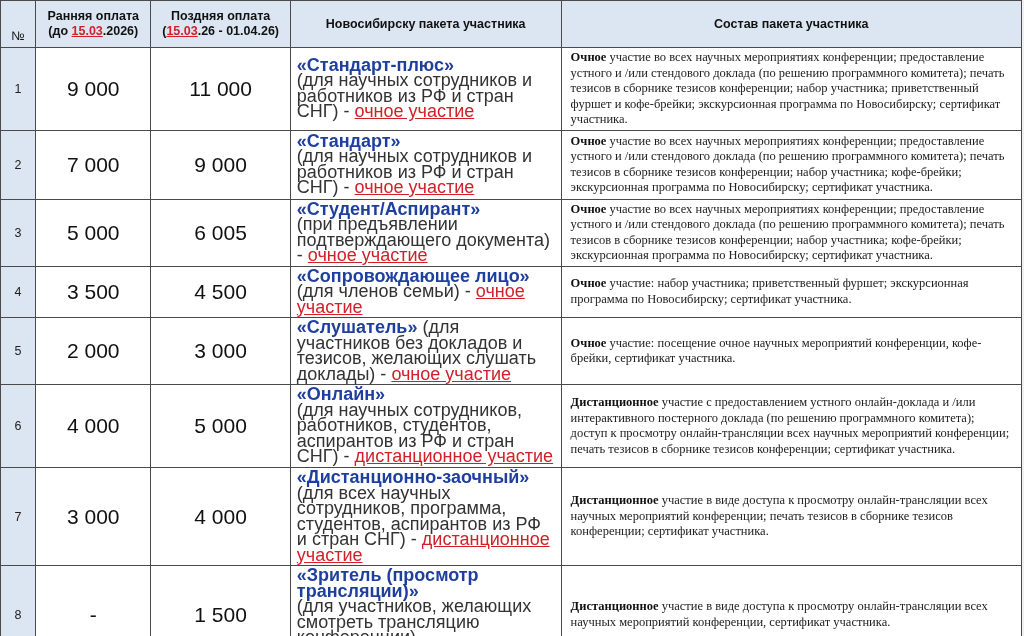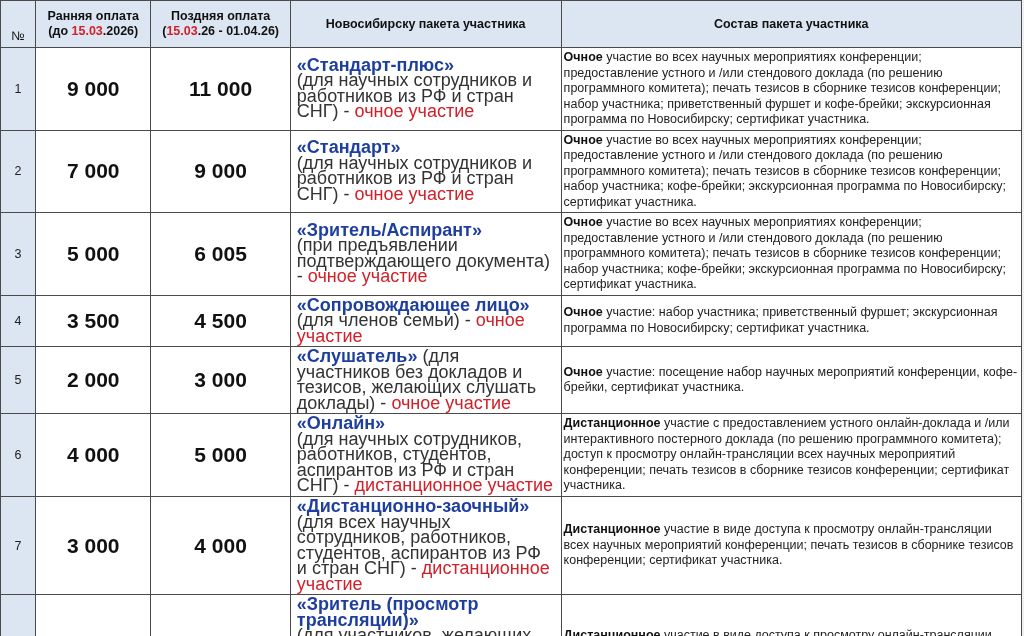--- a/index.html
+++ b/index.html
@@ -2,25 +2,25 @@
 <html><head>
 <meta charset="utf-8">
 <style>
   html, body { margin: 0; padding: 0; background: #f0f0f0; }
   body { width: 1024px; height: 636px; overflow: hidden; font-family: "Liberation Sans", sans-serif; }
   table { border-collapse: collapse; table-layout: fixed; width: 1022px; background: #ffffff; }
   td, th { border: 1px solid #4a4a4a; padding: 0; vertical-align: middle; }
   th { background: #dce6f2; font-weight: bold; font-size: 12.5px; color: #111; text-align: center; line-height: 15px; height: 43px; }
   th.num-h { vertical-align: bottom; padding-bottom: 3px; font-weight: normal; }
   td.num { background: #dce6f2; text-align: center; font-size: 12.5px; color: #222; }
-  td.price { text-align: center; font-weight: bold; font-size: 21px; color: #111; }
+  td.price { text-align: center; font-weight: normal; font-size: 21px; color: #111; }
   td.name { padding: 2px 6px; font-size: 18px; line-height: 15.5px; color: #333; }
-  td.comp { padding: 2px 2px; font-size: 12.5px; line-height: 15.5px; color: #222; }
+  td.comp { padding: 2px 9px; font-size: 12.5px; line-height: 15.5px; color: #222; font-family: Liberation Serif, serif; }
   .pkg-title { color: #1f3f9e; font-weight: bold; }
-  .red { color: #d2202a; }
+  .red { color: #d2202a; text-decoration: underline; }
   .bold { font-weight: bold; color: #111; }
   .c1 { width: 35px; } .c2 { width: 115px; } .c3 { width: 139px; } .c4 { width: 270px; } .c5 { width: 459px; }
 </style>
 </head>
 <body>
 
 <table>
   <colgroup>
       <col class="c1">
       <col class="c2">
@@ -55,49 +55,49 @@
         <td class="num"><span>2</span></td>
         <td class="price"><span>7 000</span></td>
         <td class="price"><span>9 000</span></td>
         <td class="name"><span class="pkg-title">«Стандарт»</span><br><span>(для научных сотрудников и работников из РФ и стран СНГ) - </span><span class="red">очное участие</span></td>
         <td class="comp"><span class="bold">Очное</span><span> участие во всех научных мероприятиях конференции; предоставление устного и /или стендового доклада (по решению программного комитета); печать тезисов в сборнике тезисов конференции; набор участника; кофе-брейки; экскурсионная программа по Новосибирску; сертификат участника.</span></td>
       </tr>
       <tr style="height: 67px;">
         <td class="num"><span>3</span></td>
         <td class="price"><span>5 000</span></td>
         <td class="price"><span>6 005</span></td>
-        <td class="name"><span class="pkg-title">«Зритель/Аспирант»</span><br><span>(при предъявлении подтверждающего документа) - </span><span class="red">очное участие</span></td>
+        <td class="name"><span class="pkg-title">«Студент/Аспирант»</span><br><span>(при предъявлении подтверждающего документа) - </span><span class="red">очное участие</span></td>
         <td class="comp"><span class="bold">Очное</span><span> участие во всех научных мероприятиях конференции; предоставление устного и /или стендового доклада (по решению программного комитета); печать тезисов в сборнике тезисов конференции; набор участника; кофе-брейки; экскурсионная программа по Новосибирску; сертификат участника.</span></td>
       </tr>
       <tr style="height: 44px;">
         <td class="num"><span>4</span></td>
         <td class="price"><span>3 500</span></td>
         <td class="price"><span>4 500</span></td>
         <td class="name"><span class="pkg-title">«Сопровождающее лицо»</span><br><span>(для членов семьи) - </span><span class="red">очное участие</span></td>
         <td class="comp"><span class="bold">Очное</span><span> участие: набор участника; приветственный фуршет; экскурсионная программа по Новосибирску; сертификат участника.</span></td>
       </tr>
       <tr style="height: 51px;">
         <td class="num"><span>5</span></td>
         <td class="price"><span>2 000</span></td>
         <td class="price"><span>3 000</span></td>
         <td class="name"><span class="pkg-title">«Слушатель»</span> <span>(для участников без докладов и тезисов, желающих слушать доклады) - </span><span class="red">очное участие</span></td>
-        <td class="comp"><span class="bold">Очное</span><span> участие: посещение набор научных мероприятий конференции, кофе-брейки, сертификат участника.</span></td>
+        <td class="comp"><span class="bold">Очное</span><span> участие: посещение очное научных мероприятий конференции, кофе-брейки, сертификат участника.</span></td>
       </tr>
       <tr style="height: 83px;">
         <td class="num"><span>6</span></td>
         <td class="price"><span>4 000</span></td>
         <td class="price"><span>5 000</span></td>
         <td class="name"><span class="pkg-title">«Онлайн»</span><br><span>(для научных сотрудников, работников, студентов, аспирантов из РФ и стран СНГ) - </span><span class="red">дистанционное участие</span></td>
         <td class="comp"><span class="bold">Дистанционное</span><span> участие с предоставлением устного онлайн-доклада и /или интерактивного постерного доклада (по решению программного комитета); доступ к просмотру онлайн-трансляции всех научных мероприятий конференции; печать тезисов в сборнике тезисов конференции; сертификат участника.</span></td>
       </tr>
       <tr style="height: 68px;">
         <td class="num"><span>7</span></td>
         <td class="price"><span>3 000</span></td>
         <td class="price"><span>4 000</span></td>
-        <td class="name"><span class="pkg-title">«Дистанционно-заочный»</span><br><span>(для всех научных сотрудников, работников, студентов, аспирантов из РФ и стран СНГ) - </span><span class="red">дистанционное участие</span></td>
+        <td class="name"><span class="pkg-title">«Дистанционно-заочный»</span><br><span>(для всех научных сотрудников, программа, студентов, аспирантов из РФ и стран СНГ) - </span><span class="red">дистанционное участие</span></td>
         <td class="comp"><span class="bold">Дистанционное</span><span> участие в виде доступа к просмотру онлайн-трансляции всех научных мероприятий конференции; печать тезисов в сборнике тезисов конференции; сертификат участника.</span></td>
       </tr>
       <tr style="height: 65px;">
         <td class="num"><span>8</span></td>
         <td class="price"><span>-</span></td>
         <td class="price"><span>1 500</span></td>
         <td class="name"><span class="pkg-title">«Зритель (просмотр трансляции)»</span><br><span>(для участников, желающих смотреть трансляцию конференции) - </span><span class="red">дистанционное участие</span></td>
         <td class="comp"><span class="bold">Дистанционное</span><span> участие в виде доступа к просмотру онлайн-трансляции всех научных мероприятий конференции, сертификат участника.</span></td>
       </tr>
       <tr style="height: 58px;">

